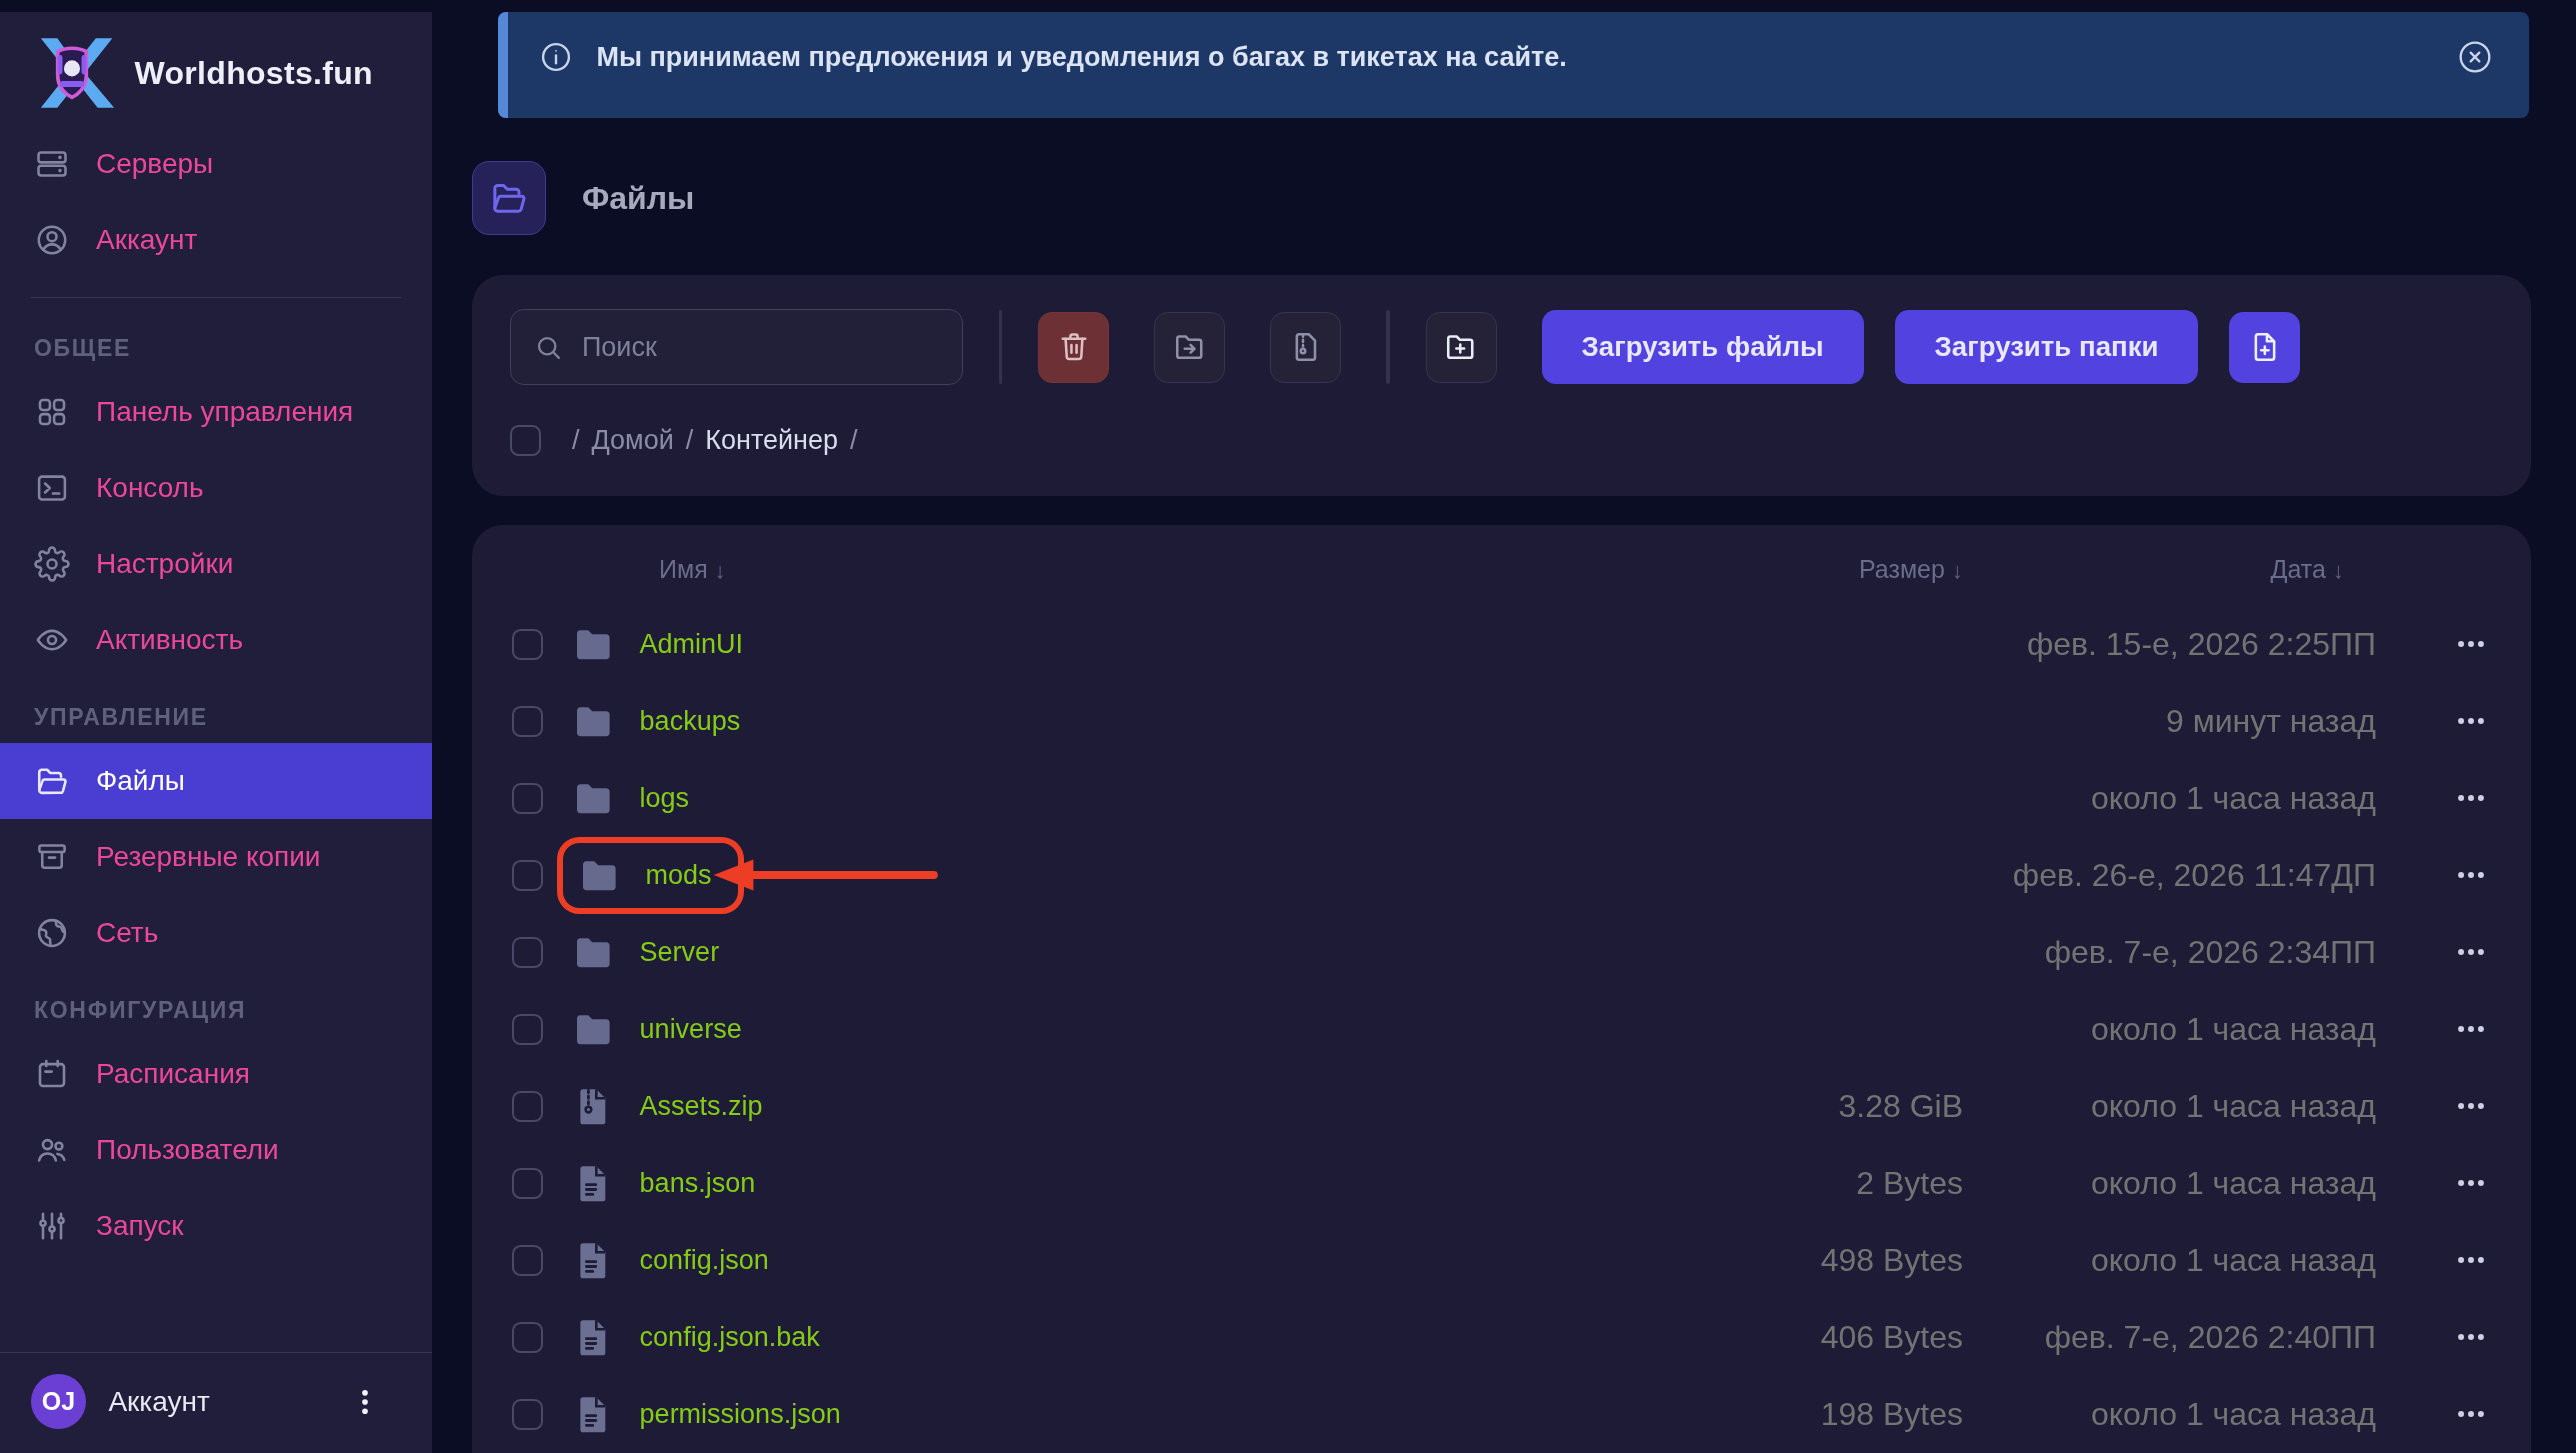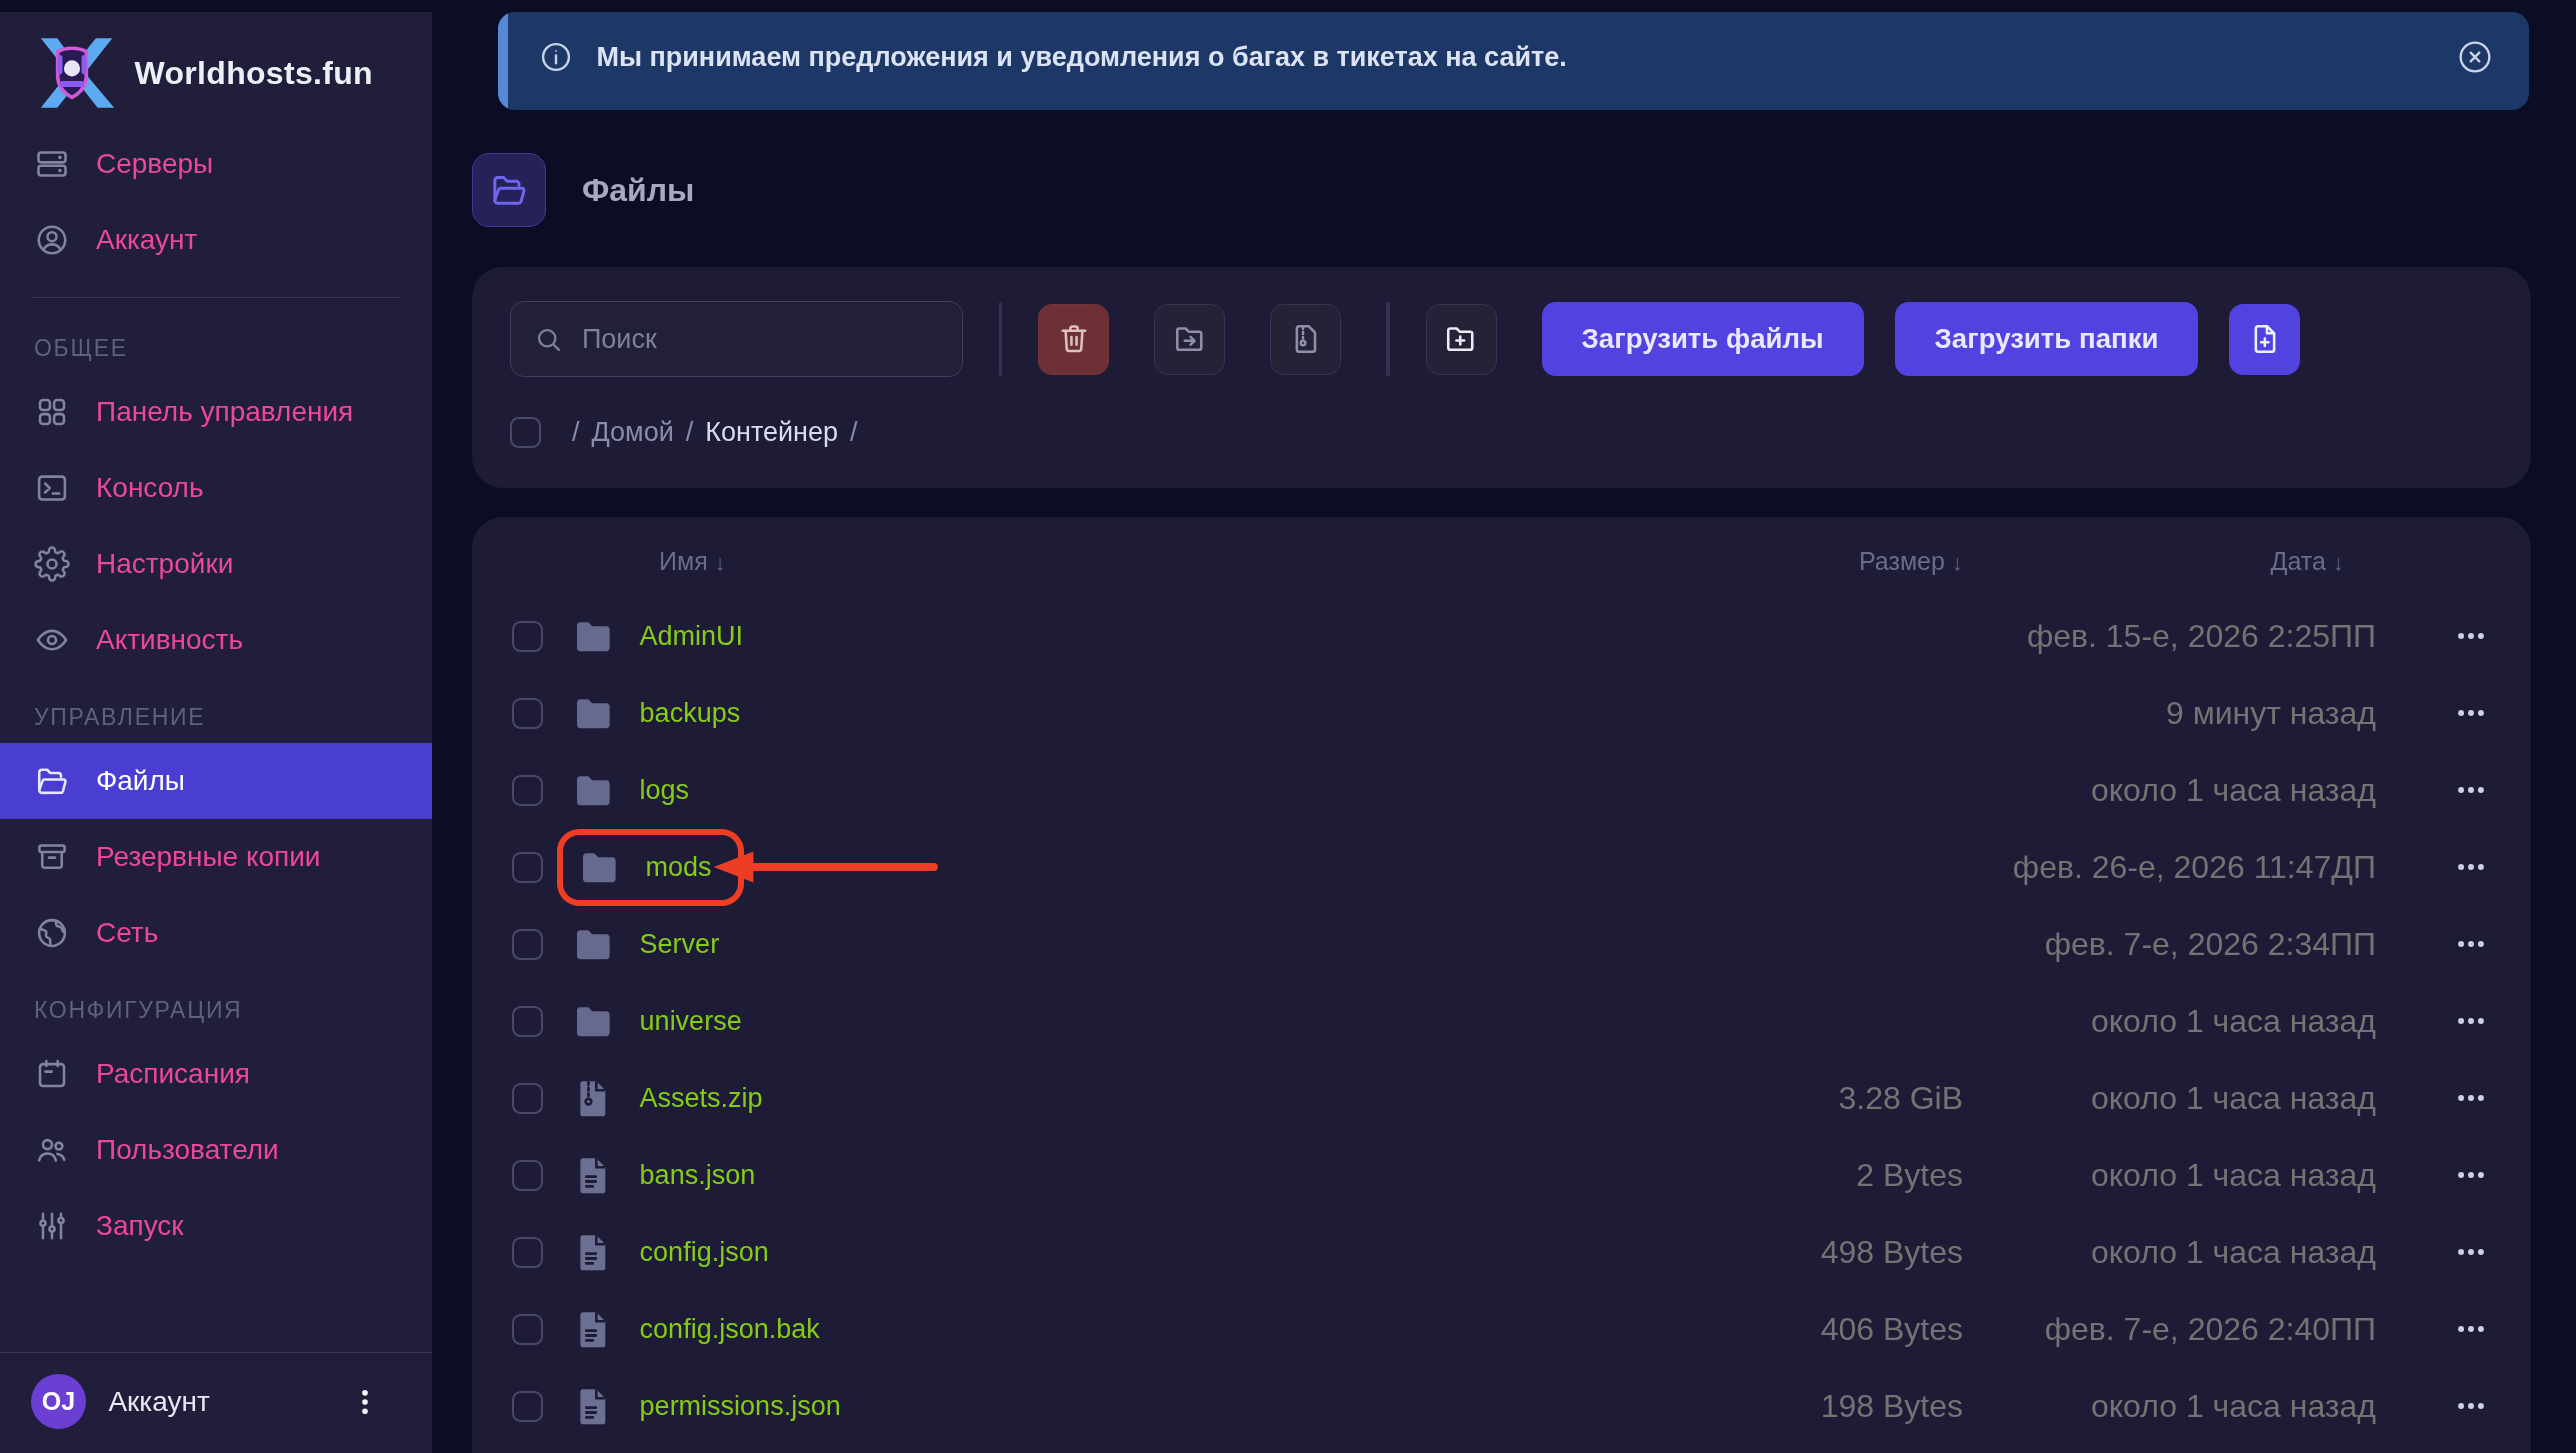--- a/index.html
+++ b/index.html
@@ -8,29 +8,29 @@
   .sidebar{position:absolute;left:0;top:12px;bottom:0;width:432px;background:#211e3c;display:flex;flex-direction:column;z-index:2}
   .logo-row{display:flex;align-items:center;gap:19px;padding:17px 0 8.6px 27.6px}
   .logo-mark svg{width:88px;height:88px;display:block}
   .app-title{font-size:32px;font-weight:700;color:#eef0f8;letter-spacing:0.3px}
   .side-item{display:flex;align-items:center;gap:26px;height:76px;padding-left:34px;color:#ec4899;font-size:28px;cursor:pointer}
   .side-item .ic{width:36px;height:36px;color:#82849f;display:flex;align-items:center;justify-content:center;flex:none}
   .side-item .ic svg{width:36px;height:36px}
   .side-item.active{background:#4a3ed2;color:#ffffff}
   .side-item.active .ic{color:#e9e7ff}
   .side-divider{height:1.7px;background:#39374f;margin:19px 31px 10.3px;flex:none}
-  .section-label{font-size:23px;font-weight:400;letter-spacing:1.7px;color:#5e607c;padding:26px 8px 12px 34px}
+  .section-label{font-size:23px;font-weight:700;letter-spacing:1.7px;color:#5e607c;padding:26px 8px 12px 34px}
   .side-account{margin-top:auto;border-top:1.7px solid #39374f;display:flex;align-items:center;gap:22.4px;padding:20.7px 50px 24px 31px}
   .avatar{width:55px;height:55px;border-radius:50%;background:#6b3fd4;color:#fff;font-size:25px;font-weight:700;display:flex;align-items:center;justify-content:center;flex:none}
   .side-account .acc-label{font-size:28px;color:#e8e9f2}
   .kebab{margin-left:auto;color:#f2f3fa;display:flex}
   .kebab svg{width:34px;height:34px}
   
   .main{position:absolute;left:472px;top:0;width:2059px;height:100%}
-  .banner{margin:12px 1.7px 0 26px;height:90px;background:#1d3766;border-radius:17px;position:relative;display:flex;align-items:center;padding:0 34px 8px 40px;gap:22.4px;overflow:hidden}
+  .banner{margin:12px 1.7px 0 26px;height:90px;background:#1d3766;border-radius:8px;position:relative;display:flex;align-items:center;padding:0 34px 16px 40px;gap:22.4px;overflow:hidden}
   .banner::before{content:"";position:absolute;left:0;top:0;bottom:0;width:10.3px;background:#5688d8}
   .banner .bic{color:#c6d2e8;display:flex}
   .banner .bic svg{width:36px;height:36px}
   .banner-text{font-size:27px;color:#dce4f4;font-weight:600}
   .banner-close{margin-left:auto;color:#c9d4ea;display:flex;cursor:pointer}
   .banner-close svg{width:40px;height:40px}
   .page-header{display:flex;align-items:center;gap:36px;margin-top:43px}
   .page-icon{width:72px;height:72px;border-radius:17px;background:#262158;border:1.7px solid #413a90;color:#6f66ee;display:flex;align-items:center;justify-content:center}
   .page-icon svg{width:40px;height:40px}
   .page-title{font-size:32px;color:#a7aabf;font-weight:600}

